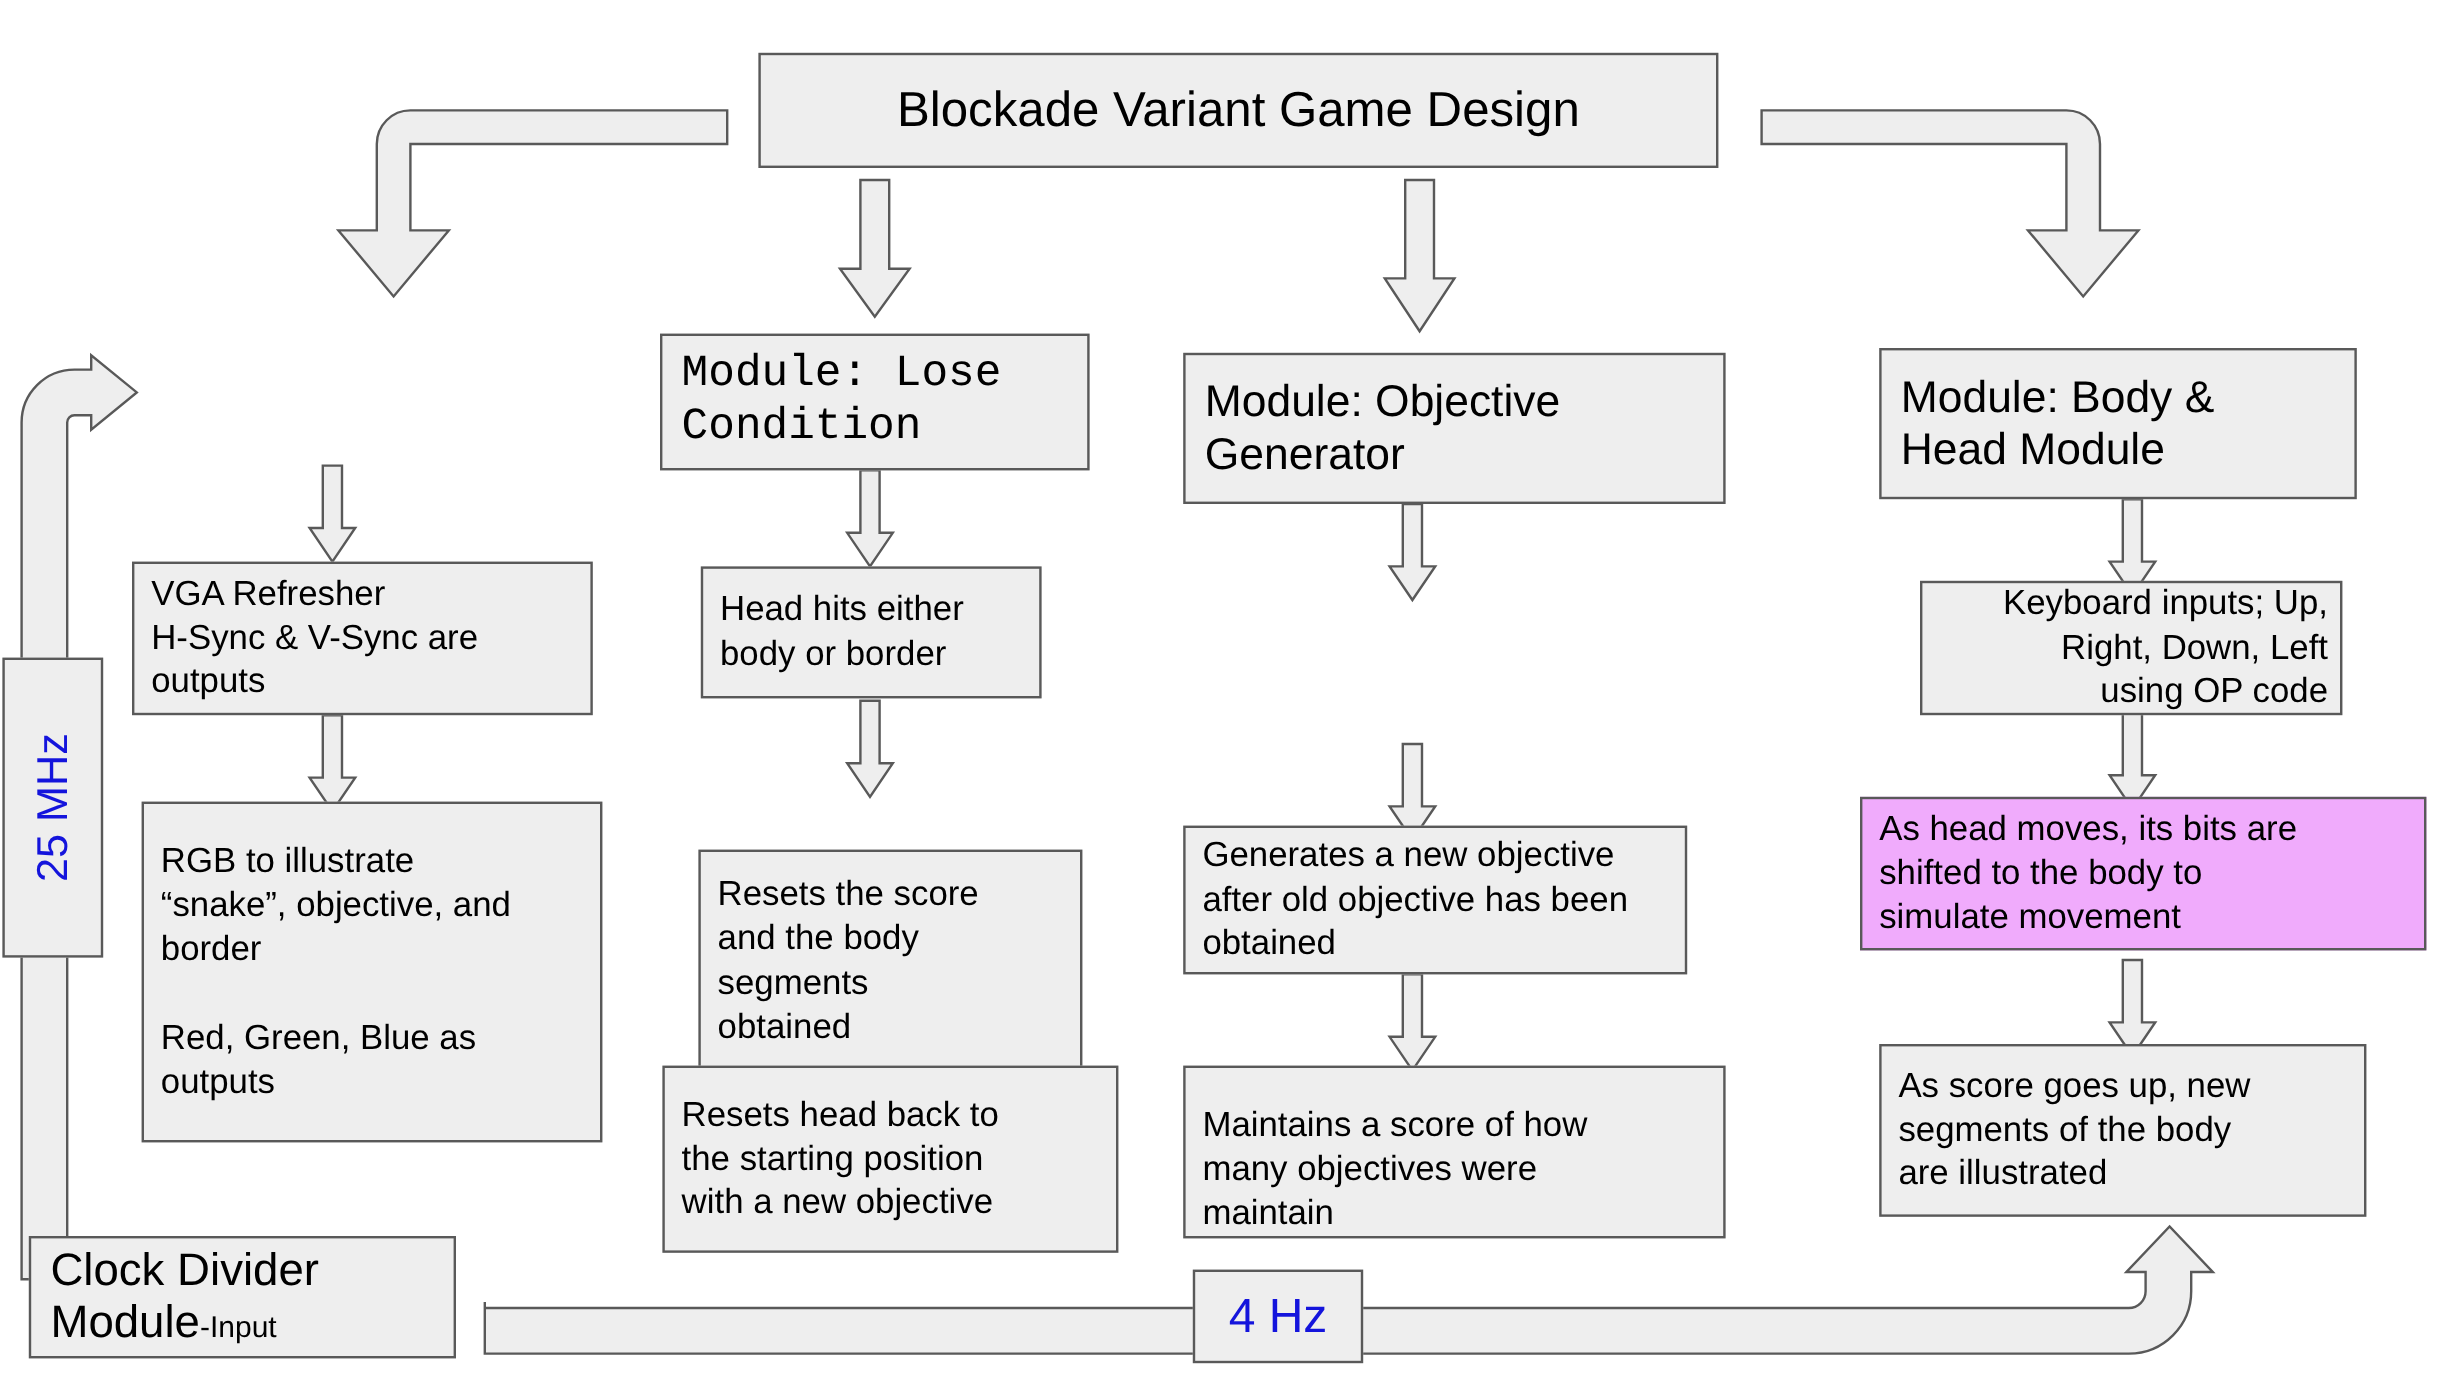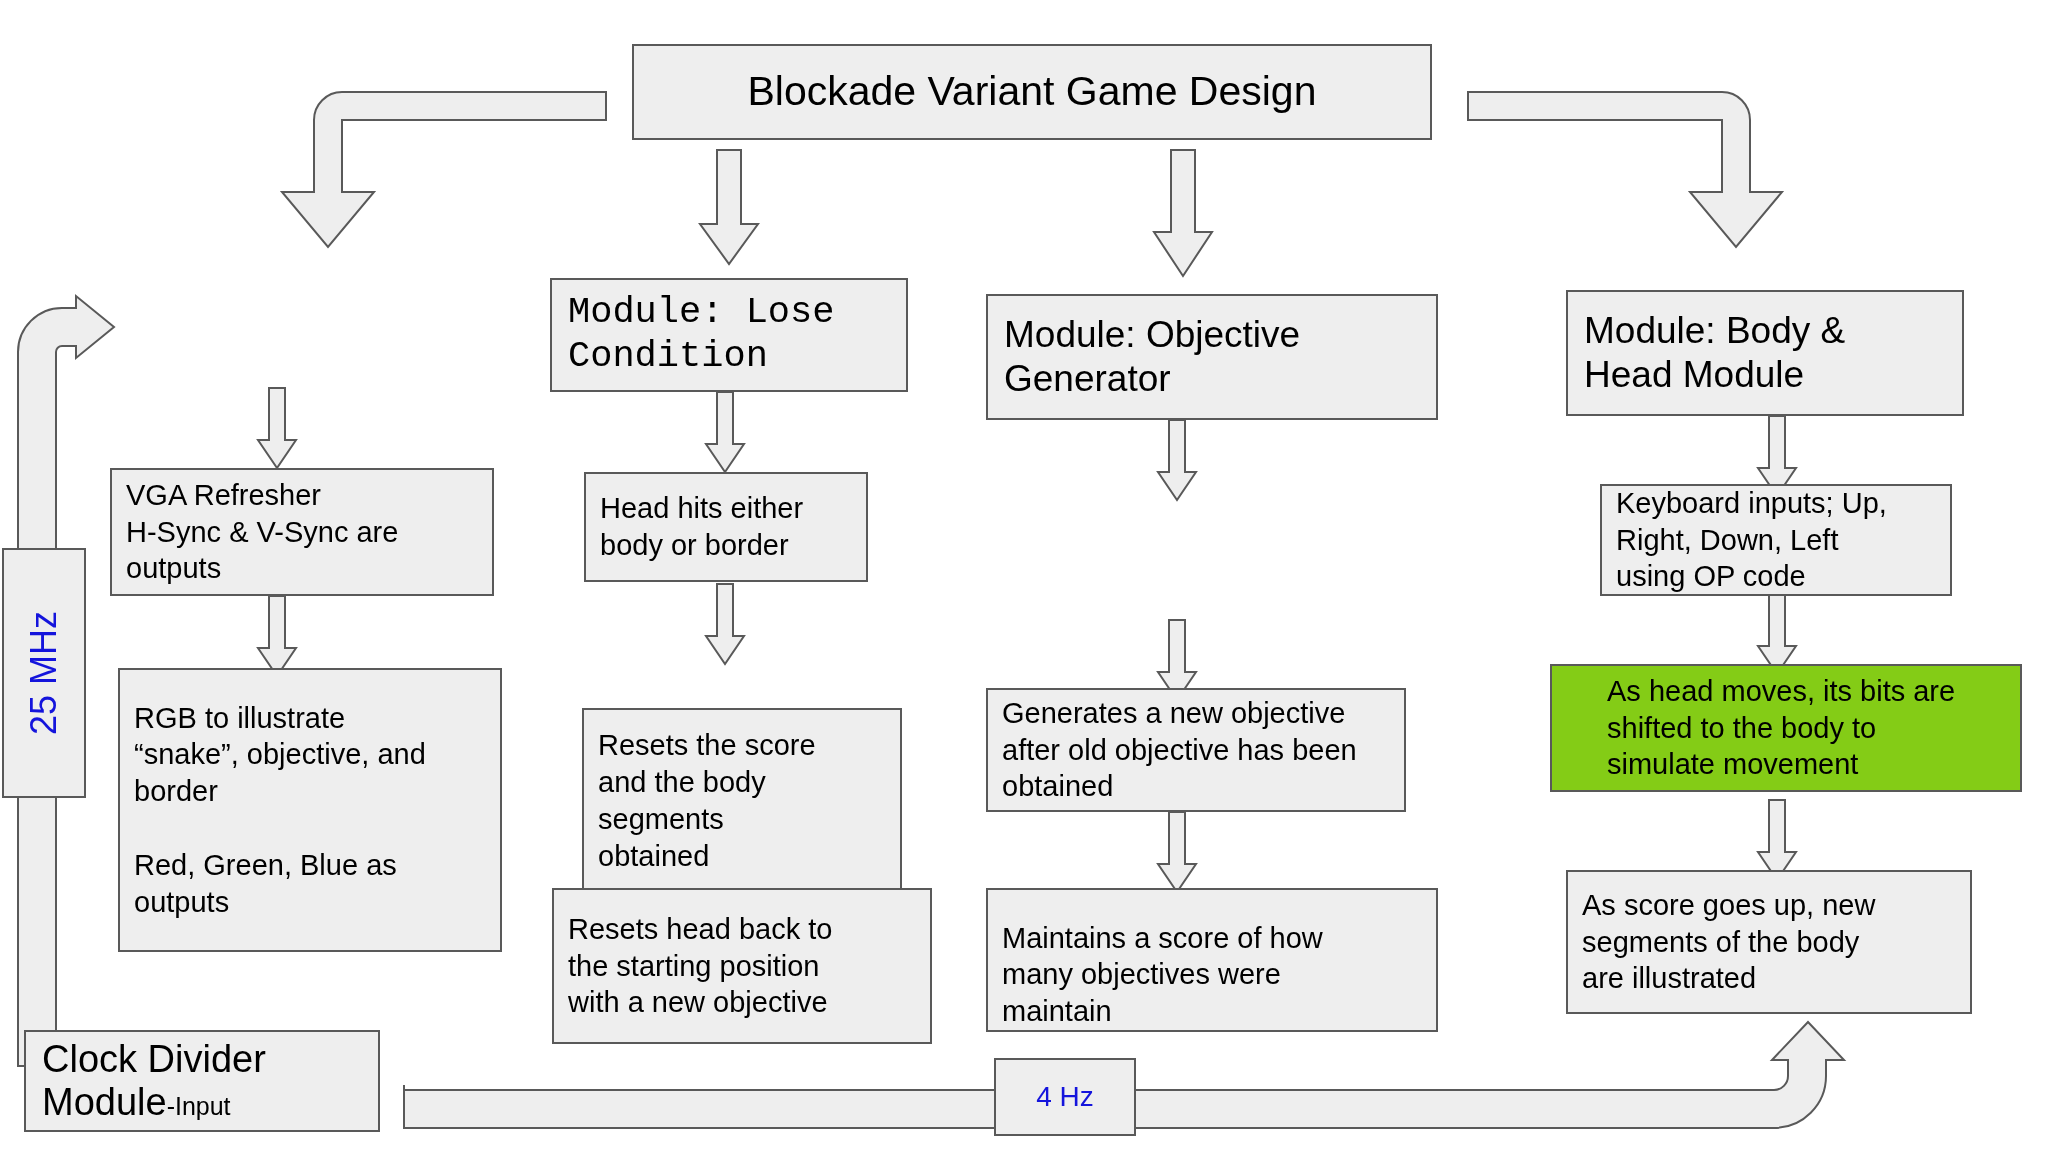--- a/index.html
+++ b/index.html
@@ -67,21 +67,21 @@
     color: #000000;
     line-height: 1.12;
     padding-left: 16px;
   }
   .clock-box .sub {
     font-size: 25px;
   }
   
   .label-blue .txt {
     color: #1414dc;
-    font-size: 28px;
+    font-size: 40px;
     text-align: center;
   }
   .vert-label {
     align-items: center;
     justify-content: center;
   }
   .vert-label .txt {
     transform: rotate(-90deg);
     transform-origin: center center;
     white-space: nowrap;
@@ -266,26 +266,26 @@
   <div class="shape detail-box" style="left: 986px; top: 888px; width: 452px; height: 144px; background: rgb(238, 238, 238); border-color: rgb(89, 89, 89); justify-content: flex-end;">
     <span class="txt">Maintains a score of how
 many objectives were
 maintain</span>
   </div>
 
   <div class="shape module-box" style="left: 1566px; top: 290px; width: 398px; height: 126px; background: rgb(238, 238, 238); border-color: rgb(89, 89, 89);">
     <span class="txt">Module: Body &amp;
 Head Module</span>
   </div>
-  <div class="shape detail-box" style="left: 1600px; top: 484px; width: 352px; height: 112px; background: rgb(238, 238, 238); border-color: rgb(89, 89, 89);">
+  <div class="shape detail-box" style="left: 1600px; top: 484px; width: 352px; height: 112px; background: rgb(238, 238, 238); border-color: rgb(89, 89, 89); text-align: right;">
     <span class="txt">Keyboard inputs; Up,
 Right, Down, Left
 using OP code</span>
   </div>
-  <div class="shape detail-box" style="left: 1550px; top: 664px; width: 472px; height: 128px; background: #84cc16; border-color: rgb(89, 89, 89); padding-left: 41px;">
+  <div class="shape detail-box" style="left: 1550px; top: 664px; width: 472px; height: 128px; background: #f0abfc; border-color: rgb(89, 89, 89);">
     <span class="txt">As head moves, its bits are
 shifted to the body to
 simulate movement</span>
   </div>
   <div class="shape detail-box" style="left: 1566px; top: 870px; width: 406px; height: 144px; background: rgb(238, 238, 238); border-color: rgb(89, 89, 89);">
     <span class="txt">As score goes up, new
 segments of the body
 are illustrated</span>
   </div>
 

